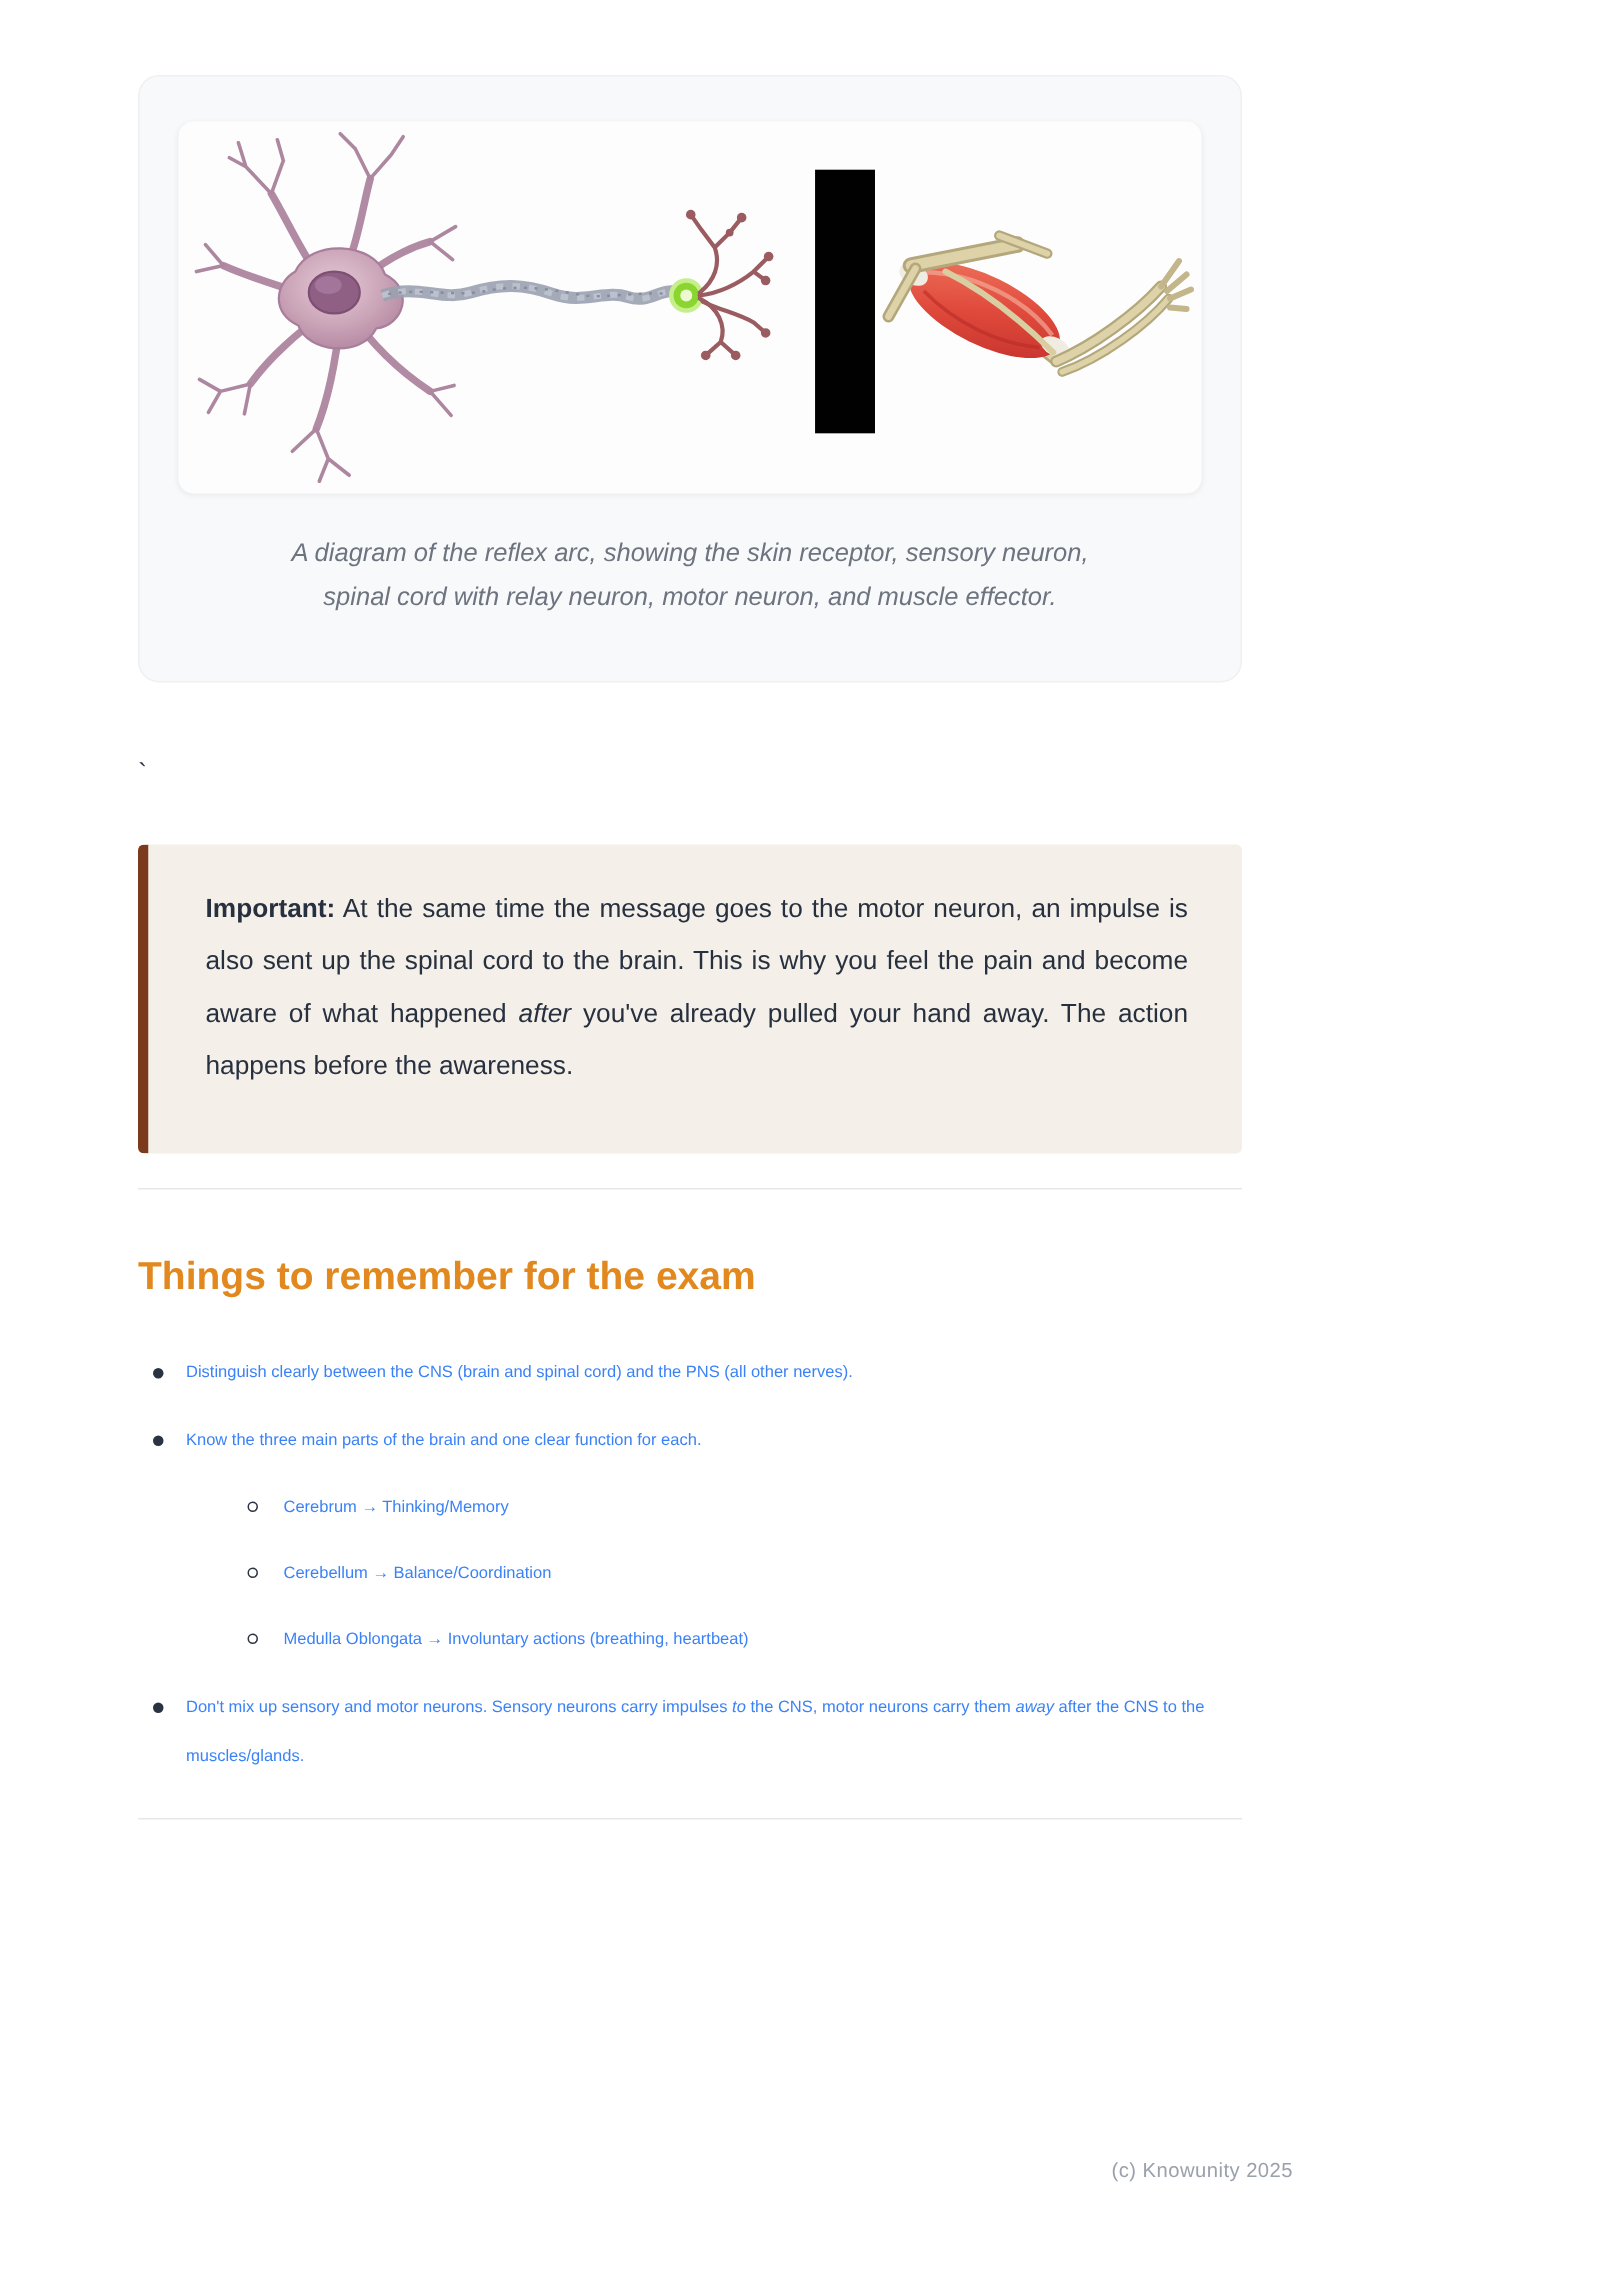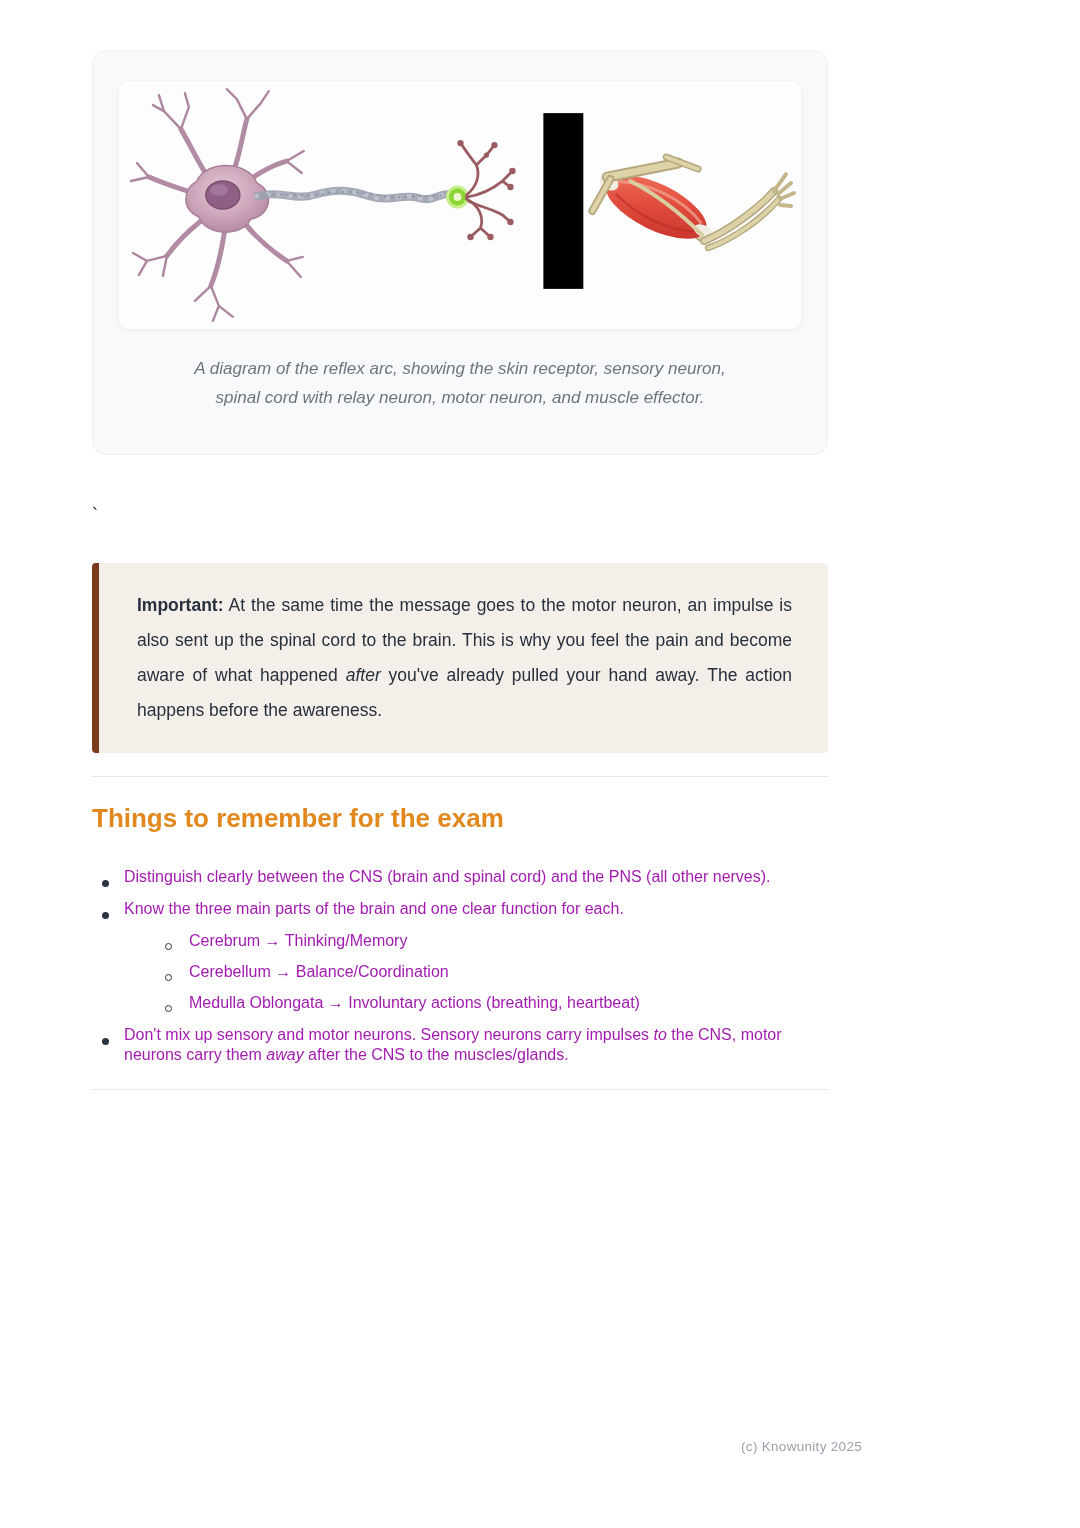--- a/index.html
+++ b/index.html
@@ -29,36 +29,36 @@
     margin-top:25px; text-align:center; font-style:italic;
     font-size:17px; line-height:29px; color:#6d7480;
   }
   .figure-caption span { display:block; }
 
   .stray { margin-top:50px; height:22px; font-size:18px; color:#2a3342; }
 
   
   .callout {
     margin-top:36px; background:#f4efe8; border-left:7px solid #7c3a1c;
-    border-radius:4px; padding:25px 36px 25px 38px;
+    border-radius:4px; padding:25px 36px 41px 38px;
   }
   .callout-text {
     font-size:17.5px; line-height:35px; color:#27303f; text-align:justify;
   }
 
   .divider { border:none; border-top:1px solid #e5e7eb; margin-top:23px; }
 
   .section-heading {
-    margin-top:24px; font-size:26px; font-weight:700; color:#e1891e; line-height:34px;
+    margin-top:40px; font-size:26px; font-weight:700; color:#e1891e; line-height:34px;
   }
 
   
   .bullet-list { margin-top:32px; list-style:none; }
   .bullet-list > li { position:relative; padding-left:32px; margin-bottom:12px;
-    font-size:16px; line-height:20px; color:#a21caf; }
+    font-size:11px; line-height:33px; color:#3b82f6; }
   .dot {
     position:absolute; left:10px; top:13px; width:7px; height:7px;
     border-radius:50%; background:#2a3342;
   }
   .sub-list { list-style:none; margin:12px 0 8px 33px; }
   .sub-list > li { position:relative; padding-left:32px; margin-bottom:11px; }
   .ring {
     position:absolute; left:8px; top:12px; width:7px; height:7px;
     border-radius:50%; border:1.6px solid #2a3342; background:transparent;
   }

